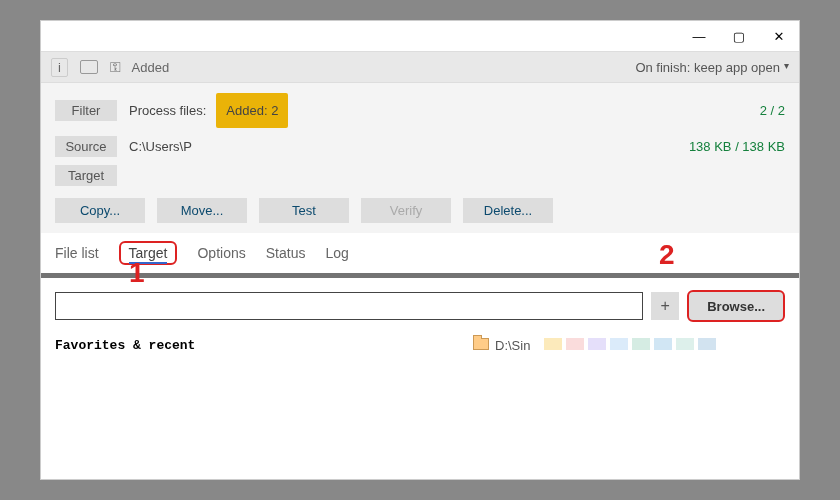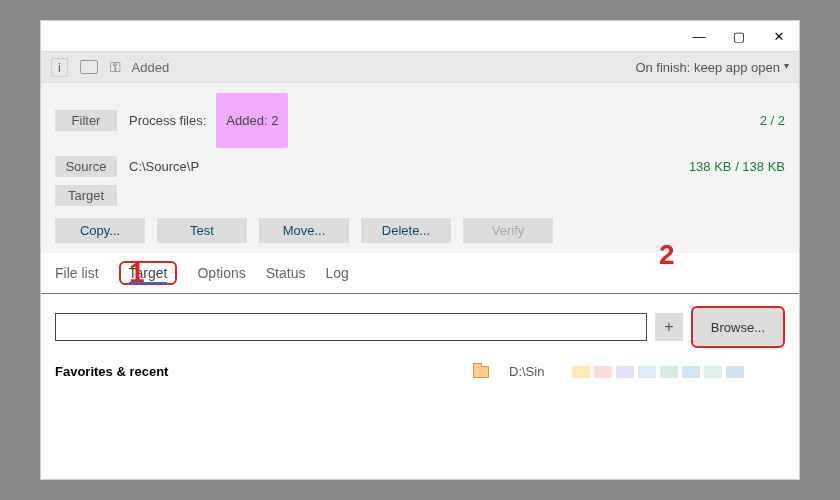--- a/index.html
+++ b/index.html
@@ -10,36 +10,36 @@
     .toolbar1 { height: 32px; background: #e8e8e8; border-top: 1px solid #ddd; border-bottom: 1px solid #ddd; display: flex; align-items: center; padding: 0 10px; gap: 12px; color: #666; font-size: 13px; }
     .kbadge { padding: 1px 6px; border: 1px solid #ccc; border-radius: 2px; }
     .tbicon { width: 18px; height: 14px; border: 1px solid #999; border-radius: 2px; }
     .keyicon { font-size: 14px; letter-spacing: -1px; }
     .spacer { flex: 1; }
     .finish { color: #555; font-size: 13px; display: flex; align-items: flex-start; gap: 4px; }
     .infoarea { background: #f4f4f4; padding: 10px 14px 0 14px; }
     .row { display: flex; align-items: center; margin-bottom: 8px; font-size: 13px; color: #444; }
     .lbl { background: #ddd; padding: 3px 10px; min-width: 62px; text-align: center; margin-right: 12px; color: #555; }
     .right { margin-left: auto; color: #15803d; }
-    .pill { background: #f0abfc; padding: 20px 10px; border-radius: 2px; color: #444; }
+    .pill { background: #eab308; padding: 10px 10px; border-radius: 2px; color: #444; }
     .actionrow { display: flex; gap: 12px; padding: 4px 14px 10px 14px; background: #f4f4f4; }
     .abtn { background: #ddd; border: none; padding: 5px 20px; font-size: 13px; min-width: 90px; color: #0c4a6e; }
     .abtn.dis { color: #aaa; }
-    .tabrow { display: flex; align-items: center; gap: 20px; padding: 8px 14px; font-size: 14px; color: #666; border-bottom: 1px solid #737373; position: relative; }
+    .tabrow { display: flex; align-items: center; gap: 20px; padding: 8px 14px; font-size: 14px; color: #666; border-bottom: 5px solid #737373; position: relative; }
     .tab { cursor: default; padding: 2px 0; }
     .tab.active { border: 2px solid #d22; border-radius: 6px; padding: 2px 8px; }
     .tab.active .ul { border-bottom: 2px solid #36c; padding-bottom: 1px; color: #444; }
     .inputrow { display: flex; align-items: center; gap: 8px; padding: 12px 14px; position: relative; }
     .tinput { flex: 1; height: 28px; border: 1px solid #444; padding: 0 6px; font-size: 13px; }
     .plusbtn { width: 28px; height: 28px; background: #ddd; border: none; font-size: 16px; color: #555; }
-    .browsebtn { height: 42px; background: #ddd; border: 2px solid #d22; border-radius: 6px; padding: 0 18px; font-size: 13px; color: #333; }
+    .browsebtn { height: 32px; background: #ddd; border: 2px solid #d22; border-radius: 6px; padding: 0 18px; font-size: 13px; color: #333; font-weight: bold; }
     .cols { display: flex; padding: 4px 14px; gap: 20px; }
     .col { flex: 1; }
-    .colh { font-weight: bold; font-size: 13px; margin-bottom: 8px; }
-    .fm-item { display: flex; align-items: center; gap: 20px; font-size: 13px; color: #555; padding-left: 43px; }
+    .colh { font-weight: bold; font-size: 13px; margin-bottom: 8px; font-family: Liberation Mono, monospace; }
+    .fm-item { display: flex; align-items: flex-start; gap: 6px; font-size: 13px; color: #555; padding-left: 43px; }
     .fm-icon { width: 16px; height: 12px; background: #fc8; border: 1px solid #c95; position: relative; }
     .fm-icon::before { content:""; position:absolute; left:-1px; top:-4px; width:7px; height:3px; background:#fc8; border:1px solid #c95; border-bottom:none; }
     .stripes { margin-left: 8px; display: flex; gap: 4px; }
     .stripe { width: 18px; height: 12px; opacity: .35; }
     .marker { position: absolute; font-size: 28px; font-weight: bold; color: #d22; pointer-events: none; }
     .marker1 { left: 88px; top: 236px; }
     .marker2 { left: 618px; top: 218px; }
     .chev { font-size: 10px; }
   </style>
 </head>
@@ -67,35 +67,35 @@
   <div class="infoarea">
     <div class="row">
       <span class="lbl">Filter</span>
       <span>Process files:</span>
       <span style="width:10px"></span>
       <span class="pill">Added: 2</span>
       <span class="right">2 / 2</span>
     </div>
     <div class="row">
       <span class="lbl">Source</span>
-      <span>C:\Source\P</span>
+      <span>C:\Users\P</span>
       <span style="width:40px"></span>
       <span class="right">138 KB / 138 KB</span>
     </div>
     <div class="row">
       <span class="lbl">Target</span>
     </div>
   </div>
 
   <div class="actionrow">
     <button class="abtn">Copy...</button>
+    <button class="abtn">Move...</button>
     <button class="abtn">Test</button>
-    <button class="abtn">Move...</button>
+    <button class="abtn dis">Verify</button>
     <button class="abtn">Delete...</button>
-    <button class="abtn dis">Verify</button>
   </div>
 
   <div class="tabrow">
     <span class="tab">File list</span>
     <span class="tab active"><span class="ul">Target</span></span>
     <span class="tab">Options</span>
     <span class="tab">Status</span>
     <span class="tab">Log</span>
   </div>
 

